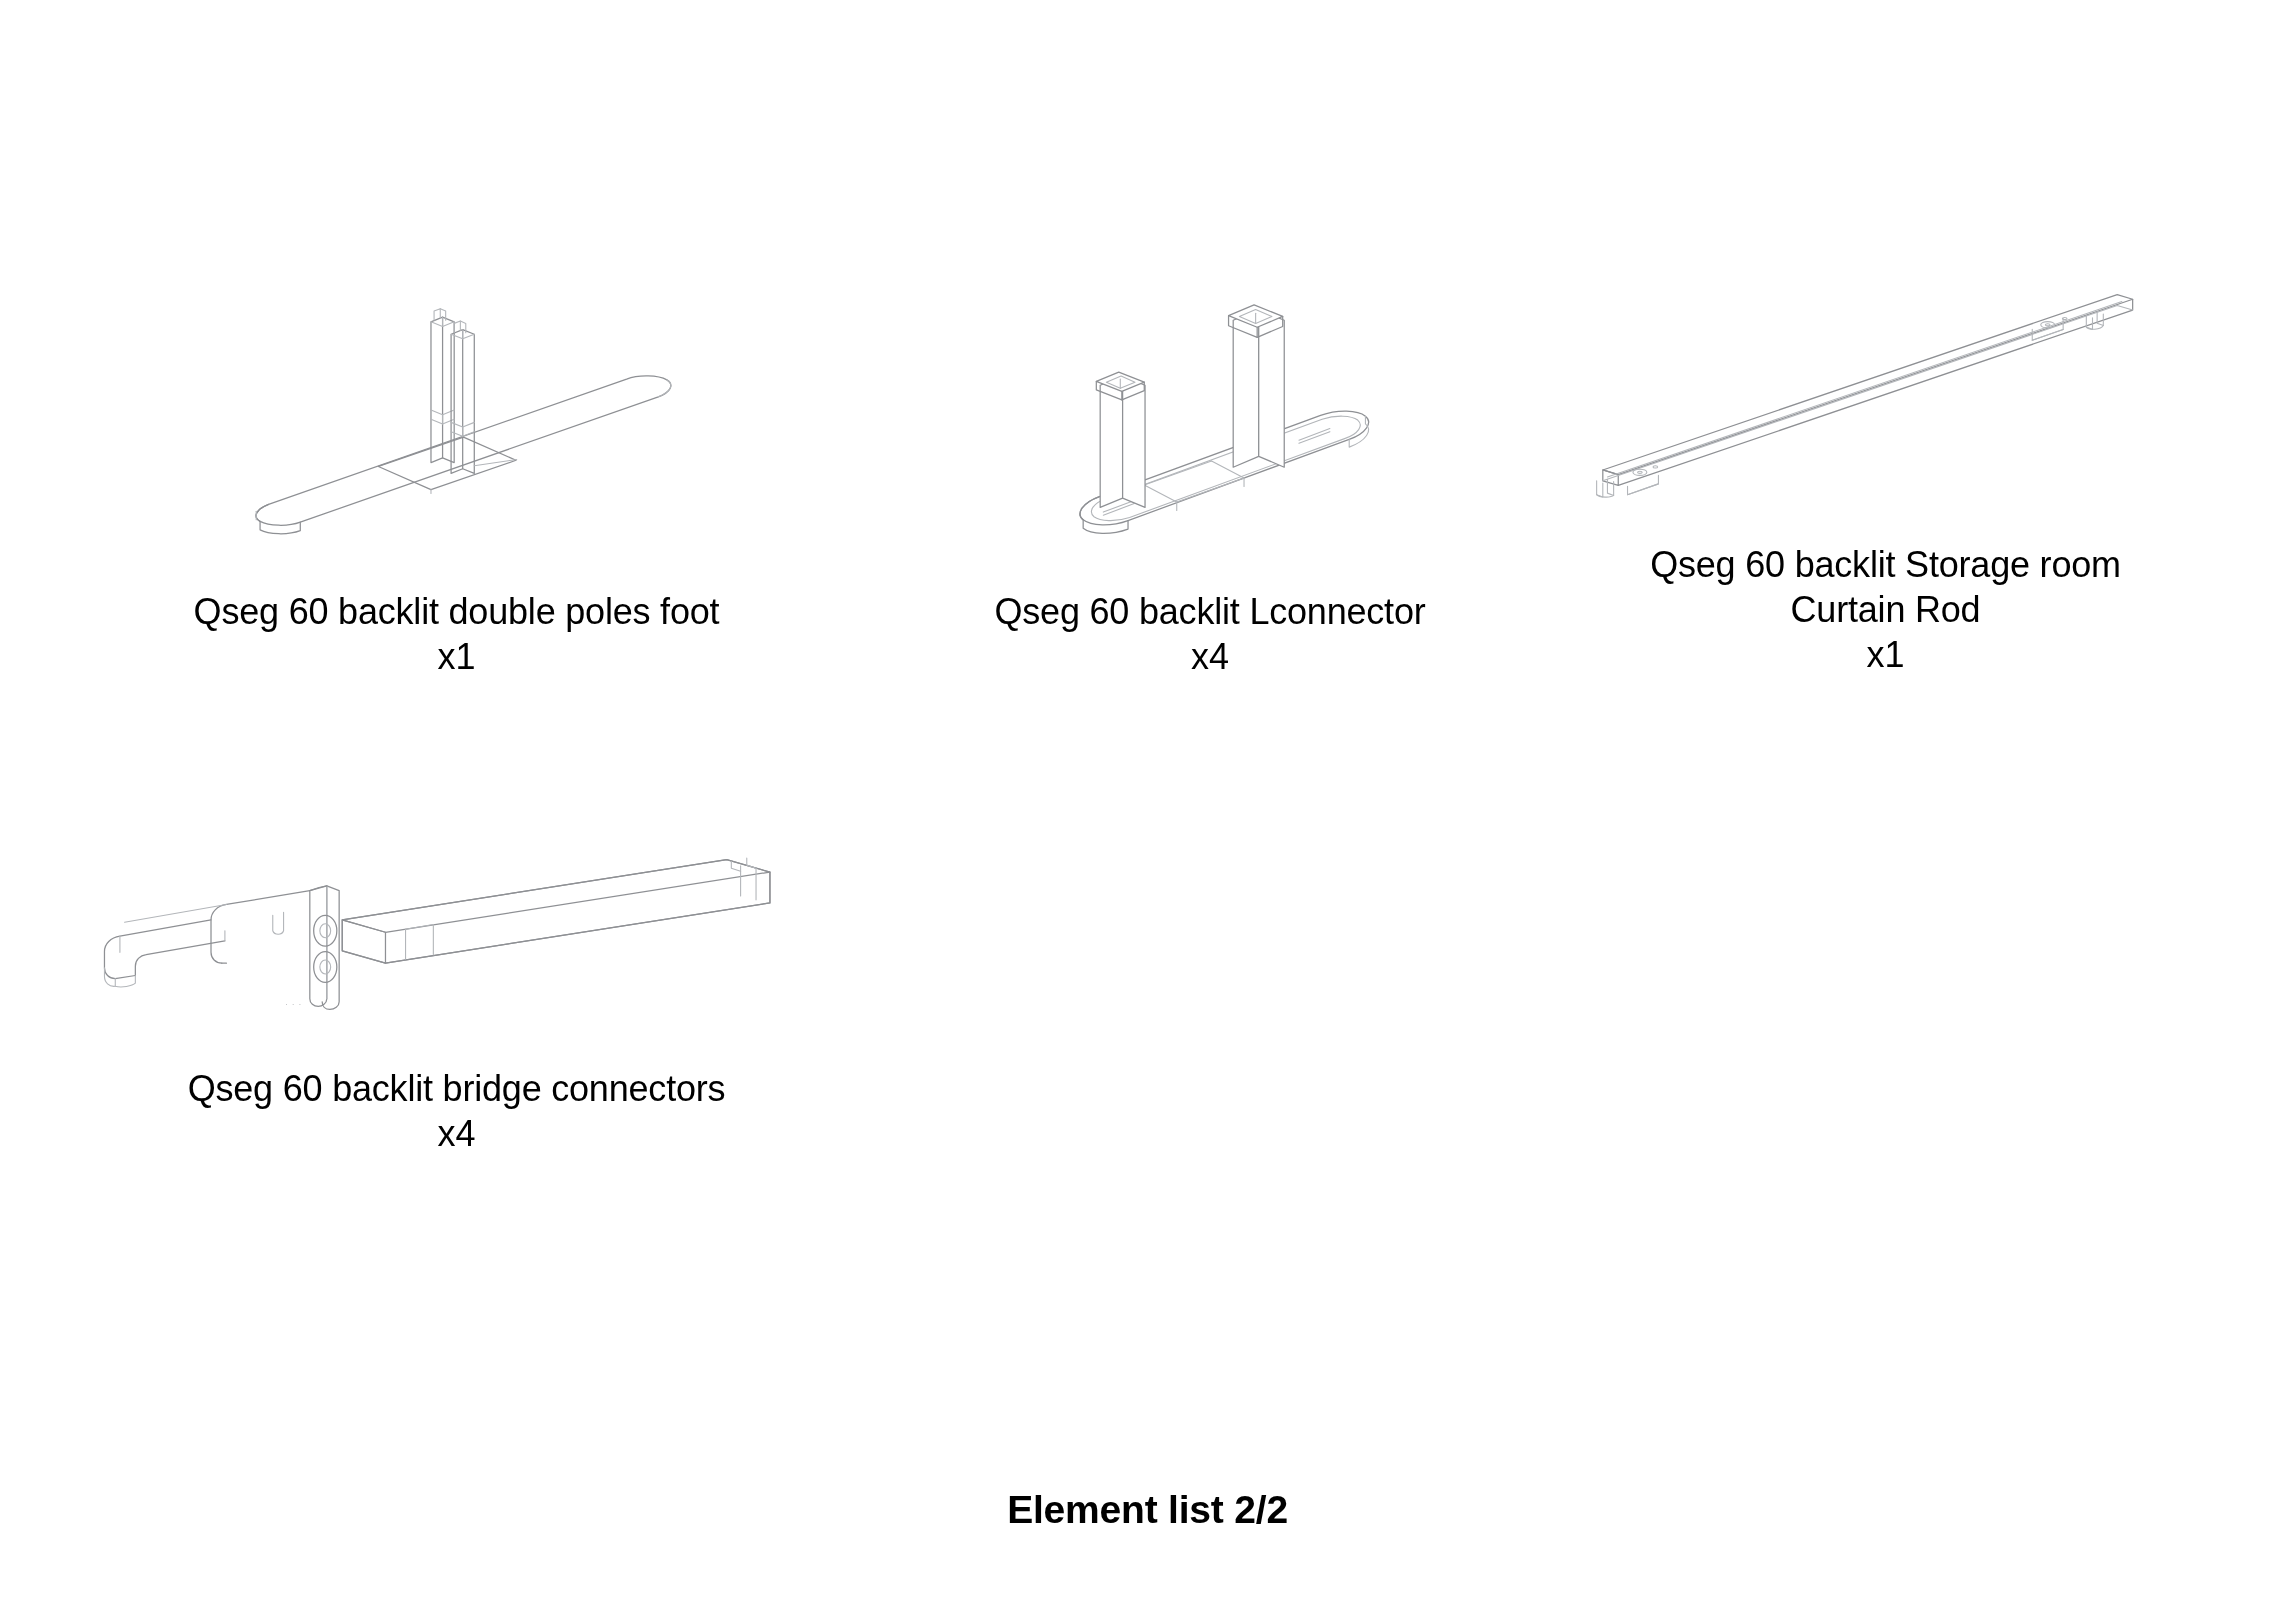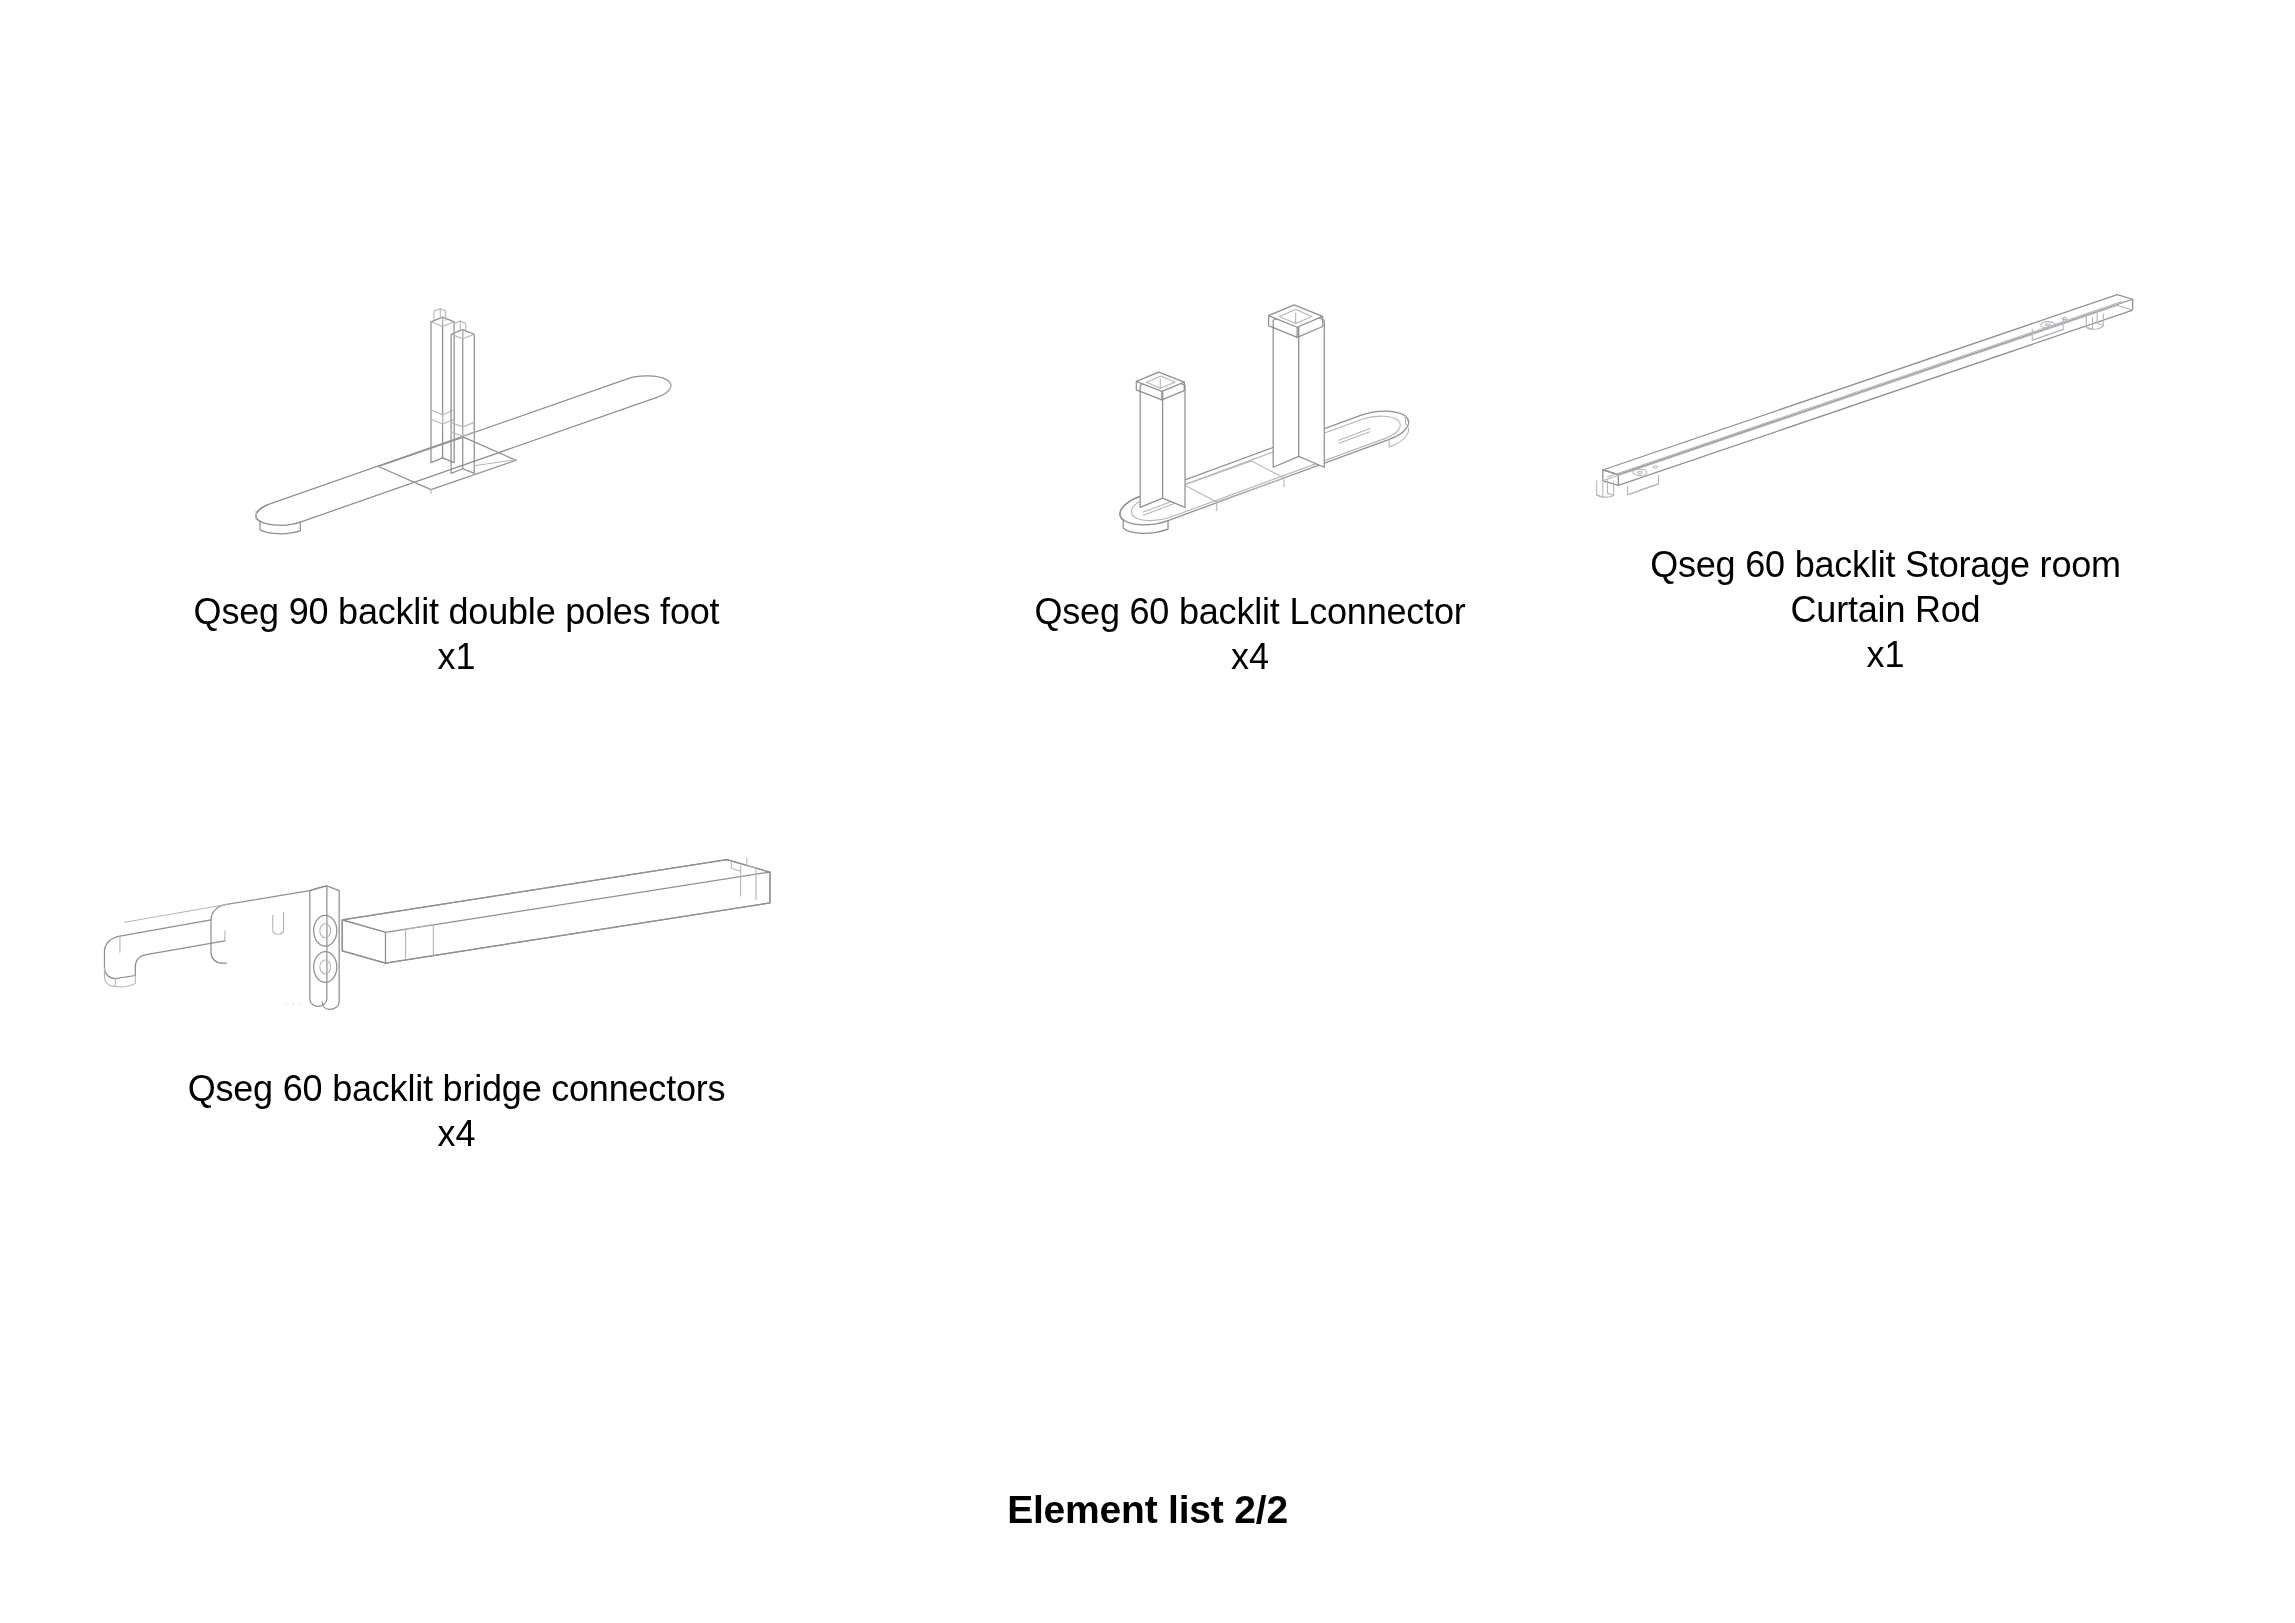--- a/index.html
+++ b/index.html
@@ -58,21 +58,21 @@
     line-height: 45px;
     color: #000000;
     font-weight: 400;
   }
 
   
   #cell-1 { left: 93px;  top: 294px;  width: 727px; }
   #cell-1 .item-figure { height: 232px; }
   #cell-1 .item-caption { margin-top: 63px; }
 
-  #cell-2 { left: 960px; top: 294px;  width: 580px; }
+  #cell-2 { left: 920px; top: 294px;  width: 580px; }
   #cell-2 .item-figure { height: 232px; }
   #cell-2 .item-caption { margin-top: 63px; }
 
   #cell-3 { left: 1592px; top: 286px;  width: 587px; }
   #cell-3 .item-figure { height: 232px; }
   #cell-3 .item-caption { margin-top: 24px; }
 
   #cell-4 { left: 93px;  top: 835px; width: 727px; }
   #cell-4 .item-figure { height: 193px; }
   #cell-4 .item-caption { margin-top: 38px; }
@@ -167,21 +167,21 @@
           <path class="ln-faint" d="M 467 50 L 467 38 L 475 35 L 475 47"></path>
           <path class="ln-faint" d="M 475 35 L 482 38 L 482 50"></path>
           <path class="ln-faint" d="M 463 166 L 478 172 L 493 166"></path>
           <path class="ln-faint" d="M 478 172 L 478 184"></path>
           <path class="ln-faint" d="M 463 178 L 478 184 L 493 178"></path>
         </g>
 
         <path class="ln-faint" d="M 493 222 L 548 214"></path>
       </svg>
     </div>
-    <div class="item-caption">Qseg 90 backlit double poles foot</div>
+    <div class="item-caption">Qseg 60 backlit double poles foot</div>
     <div class="item-qty">x1</div>
   </div>
 
   <div class="item" id="cell-2">
     <div class="item-figure">
       <svg viewBox="0 0 750 300" preserveAspectRatio="xMidYMid meet" aria-hidden="true">
 
         <g>
           <path class="ln" d="M 232 262 L 518 157
                                C 540 149 566 150 576 158

